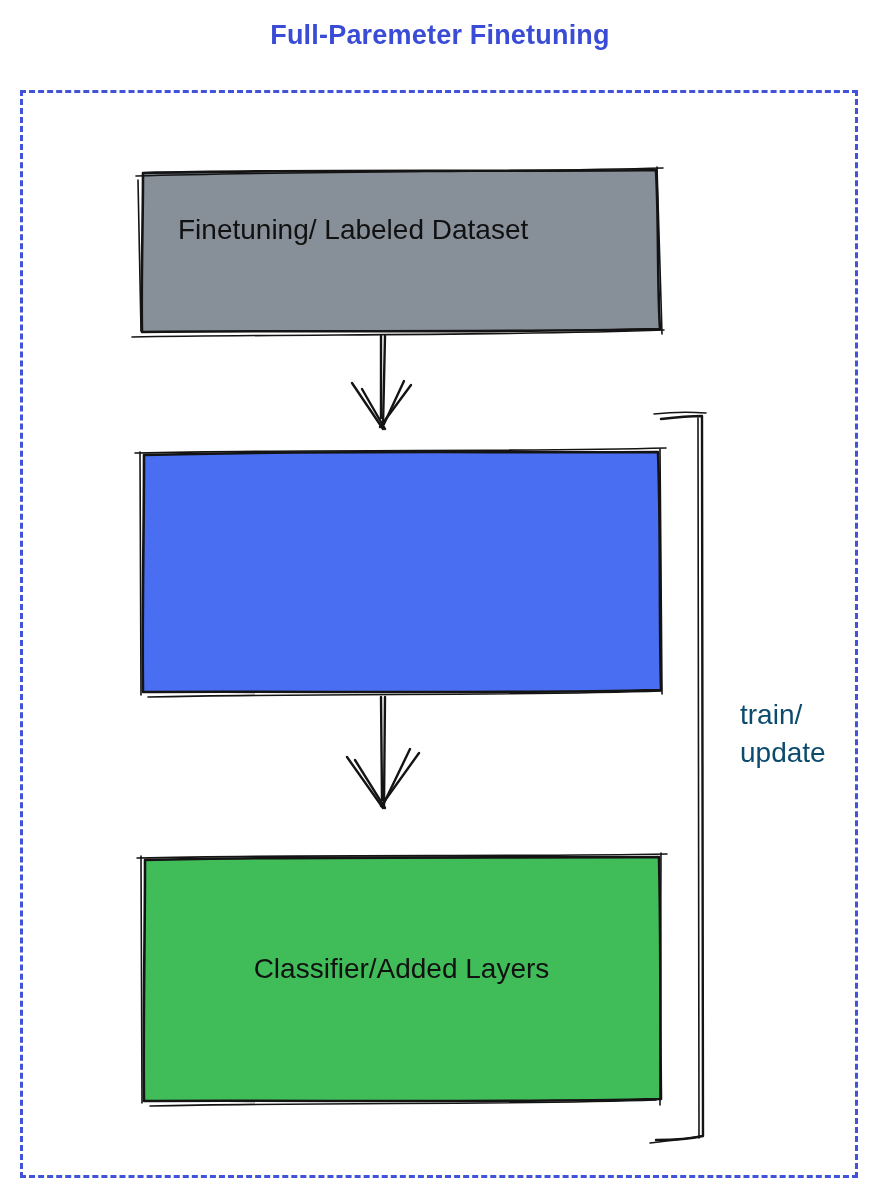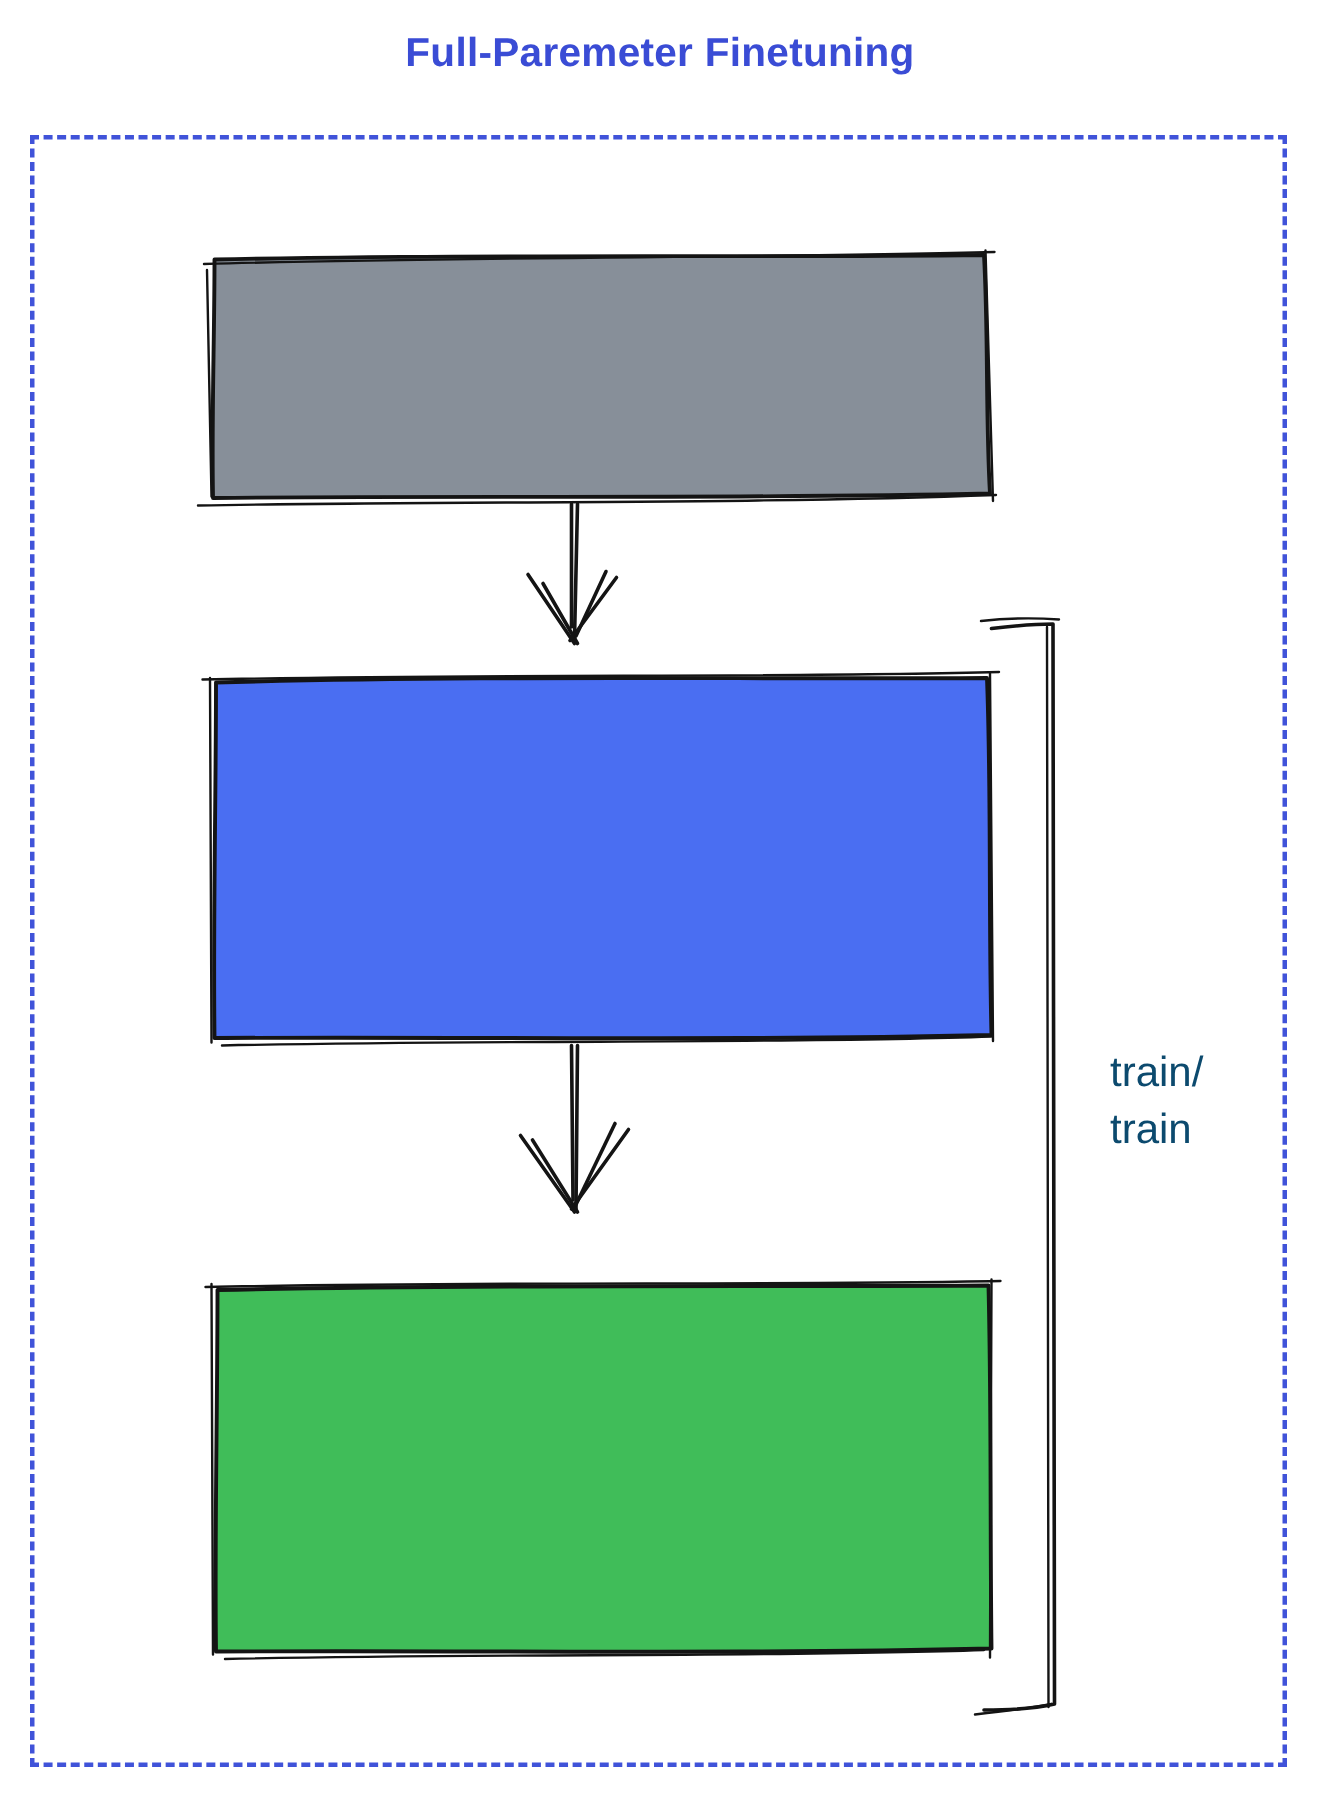--- a/index.html
+++ b/index.html
@@ -130,21 +130,23 @@
 
       <g>
         <path stroke-width="2.4" d="M661,419 C678,417 692,416 702,416 L703,1136 C690,1139 672,1140 656,1140"></path>
         <path stroke-width="1.6" d="M654,414 C672,412 692,412 706,413"></path>
         <path stroke-width="1.6" d="M698,418 L699,1138"></path>
         <path stroke-width="1.6" d="M650,1143 C668,1141 686,1139 701,1136"></path>
       </g>
     </g>
   </svg>
 
+  <div class="box-label" id="label-dataset">Finetuning/ Labeled Dataset</div>
 
 
+  <div class="box-label" id="label-classifier">Classifier/Added Layers</div>
 
   <div id="bracket-label">
     <span>train/</span>
-    <span>train</span>
+    <span>update</span>
   </div>
 
 </div>
 
 </body></html>

